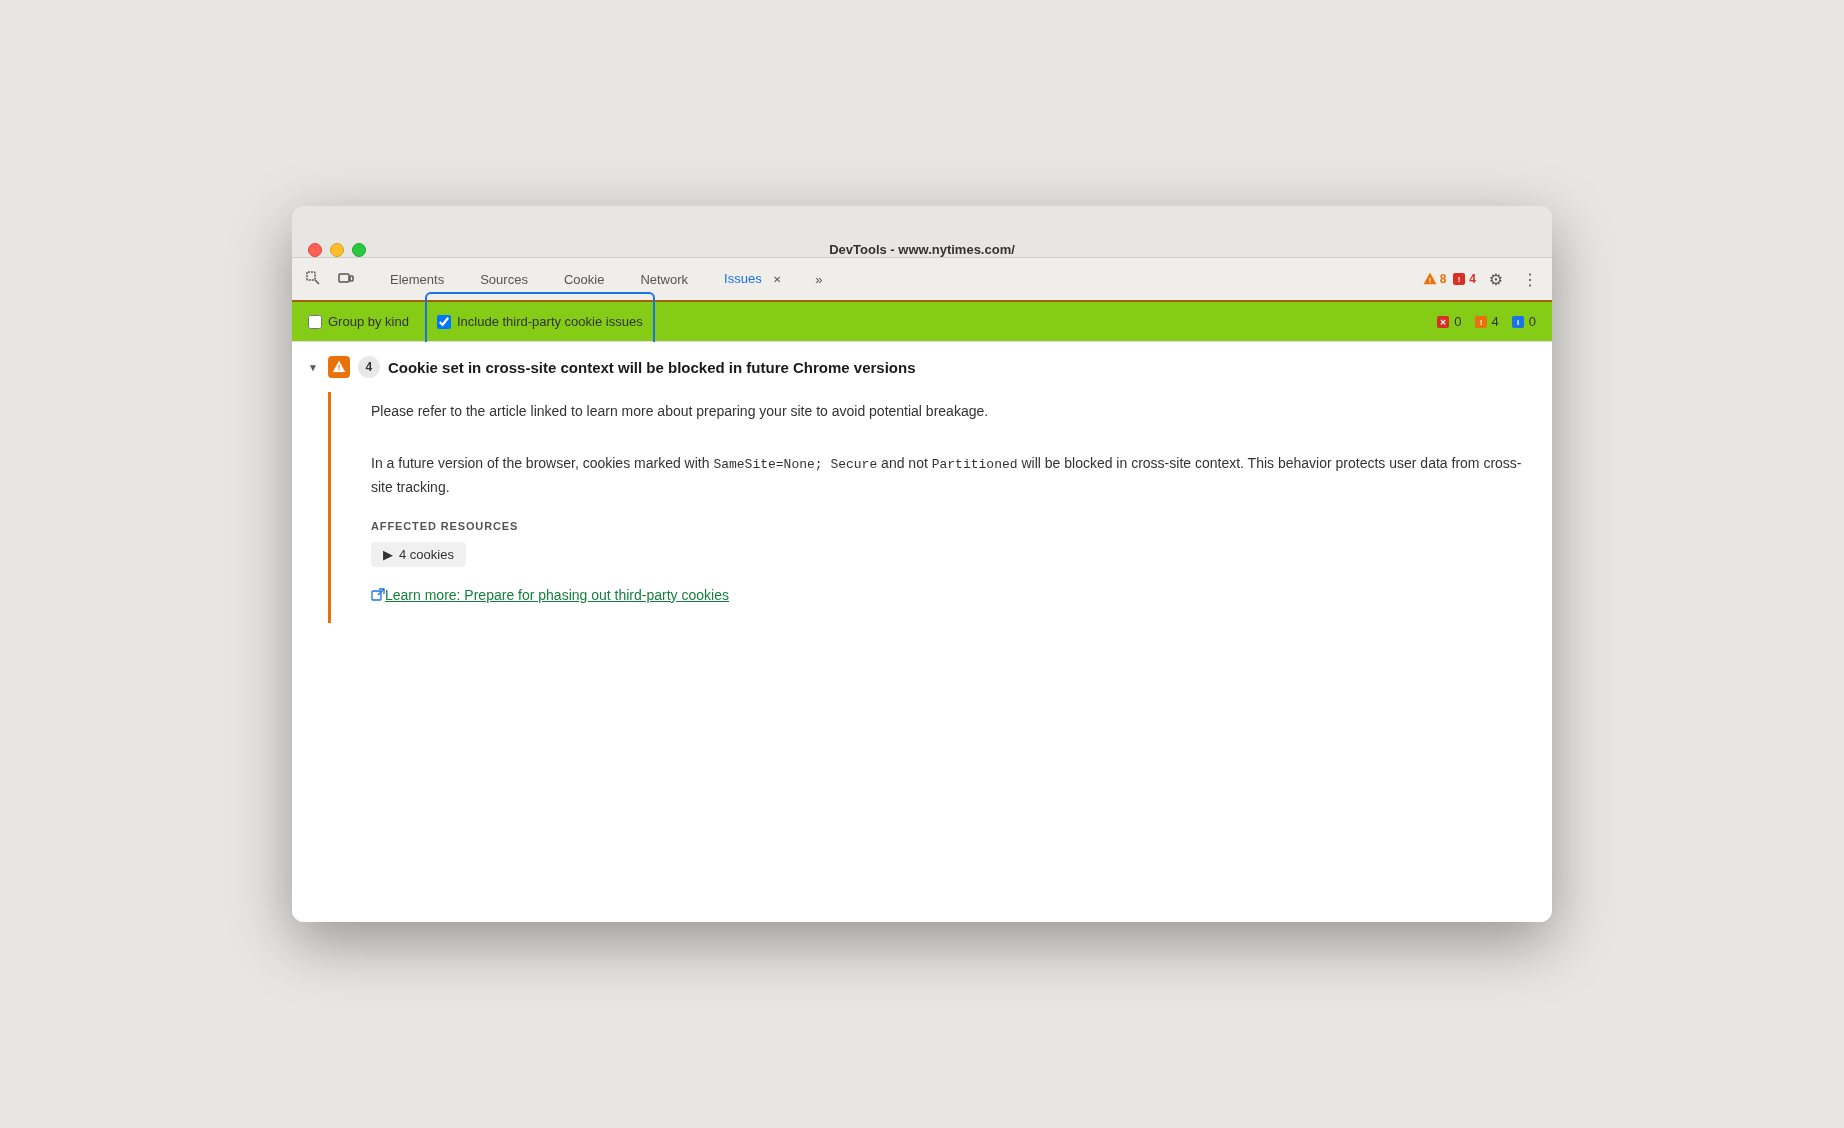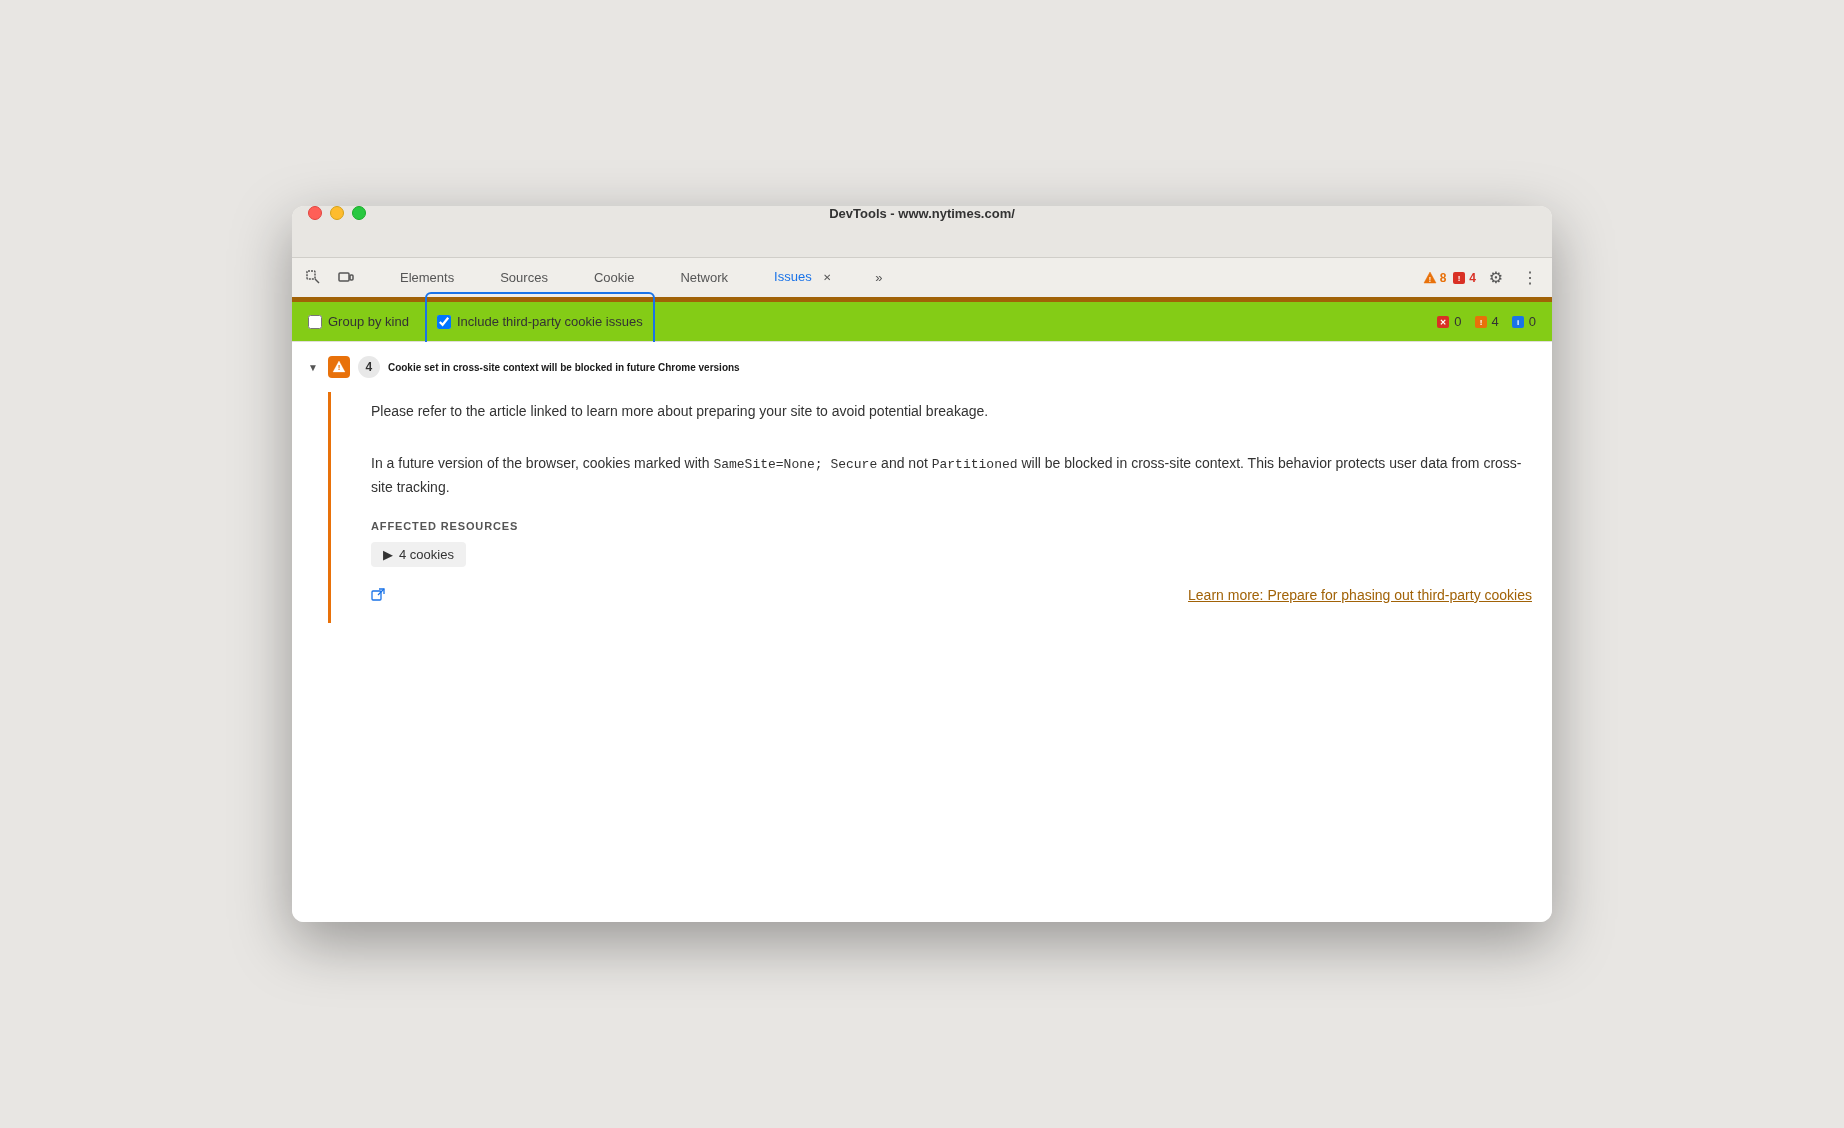--- a/index.html
+++ b/index.html
@@ -16,21 +16,21 @@
       background: #f5f5f0;
       border-radius: 12px;
       box-shadow: 0 20px 60px rgba(0,0,0,0.35);
       overflow: hidden;
     }
     
     .titlebar {
       background: #e8e6e2;
       height: 52px;
       display: flex;
-      align-items: flex-start;
+      align-items: flex-end;
       justify-content: center;
       position: relative;
       border-bottom: 1px solid #d0cec9;
     }
     .traffic-lights {
       position: absolute;
       left: 16px;
       display: flex;
       gap: 8px;
       align-items: center;
@@ -49,22 +49,22 @@
       font-weight: 600;
       color: #333;
     }
     
     .tabbar {
       background: #f0eeea;
       height: 44px;
       display: flex;
       align-items: center;
       padding: 0 8px;
-      border-bottom: 5px solid #a16207;
-      gap: 18px;
+      border-bottom: 2px solid #a16207;
+      gap: 8px;
     }
     .tabbar-icons {
       display: flex;
       align-items: center;
       gap: 4px;
       margin-right: 8px;
     }
     .icon-btn {
       width: 28px;
       height: 28px;
@@ -225,21 +225,21 @@
       width: 22px;
       height: 22px;
       display: flex;
       align-items: center;
       justify-content: center;
       font-size: 12px;
       font-weight: 600;
       color: #333;
     }
     .issue-title {
-      font-size: 10px;
+      font-size: 15px;
       font-weight: 700;
       color: #1a1a1a;
     }
     .issue-body {
       padding: 0 20px 20px 40px;
       border-left: 3px solid #e8710a;
       margin-left: 36px;
     }
     .issue-description {
       font-size: 14px;
@@ -270,25 +270,24 @@
       padding: 5px 12px;
       font-size: 13px;
       color: #333;
       cursor: pointer;
       margin-bottom: 20px;
     }
     .learn-more-link {
       display: flex;
       align-items: center;
       gap: 0;
-      color: #a16207;
+      color: #15803d;
       font-size: 14px;
       text-decoration: underline;
       cursor: pointer;
-      justify-content: space-between;
     }
     
     .main-content::-webkit-scrollbar { width: 8px; }
     .main-content::-webkit-scrollbar-track { background: #f0f0f0; }
     .main-content::-webkit-scrollbar-thumb { background: #c0c0c0; border-radius: 4px; }
   </style>
 </head>
 <body>
 
 <div class="window">

